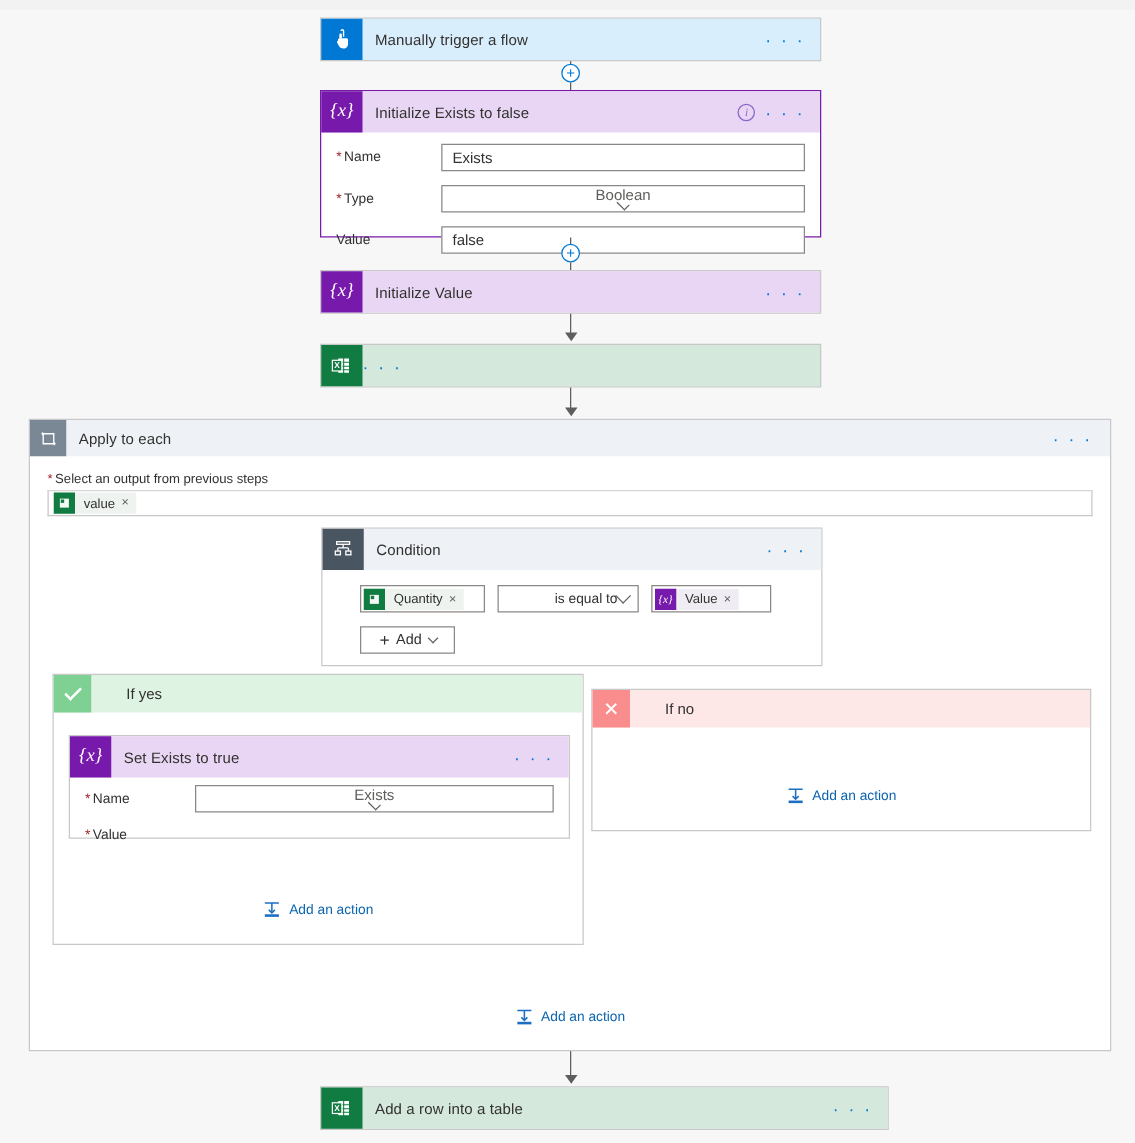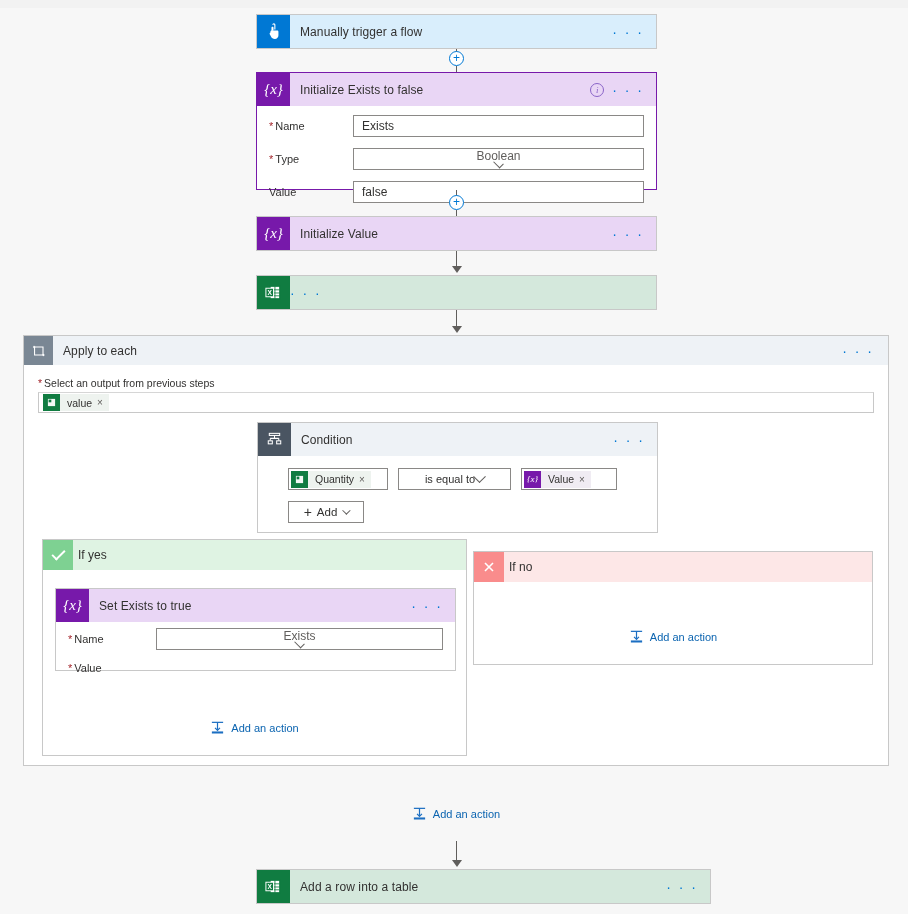--- a/index.html
+++ b/index.html
@@ -72,32 +72,32 @@
   .token .tok-ic { width:17px; height:17px; display:flex; align-items:center; justify-content:center; }
   .token .tok-tx { padding:0 5px 0 7px; font-size:10.5px; color:#323130; }
   .token .tok-x { padding-right:6px; font-size:10px; color:#605e5c; cursor:pointer; }
   .tok-excel { background:#107c41; }
   .tok-var   { background:#7719aa; }
   .tok-bg-var { background:#f0ecf3; }
 
   
   .cond-row { display:flex; align-items:center; gap:10px; }
   .operand { height:22px; border:1px solid #8a8886; background:#fff; display:flex; align-items:center; padding:2px; }
-  .op-select { width:113px; justify-content:center; padding:0 7px; font-size:11px; color:#323130; }
+  .op-select { width:113px; justify-content:flex-end; padding:0 7px; font-size:11px; color:#323130; }
   .addbtn { margin-top:11px; width:76px; height:22px; border:1px solid #8a8886; background:#fff;
             display:flex; align-items:center; justify-content:center; gap:5px; font-size:11.5px; cursor:pointer; }
   .addbtn .pl { font-size:14px; color:#323130; line-height:12px; }
   .mini-chev { width:6px; height:6px; border-right:1.2px solid #605e5c; border-bottom:1.2px solid #605e5c;
                transform: rotate(45deg) translateY(-2px); }
 
   
   .branch { position:absolute; background:#fff; border:1px solid #c8c8c8; }
   .branch-head { display:flex; align-items:center; height:30px; }
   .branch-ic { width:30px; height:30px; flex:0 0 30px; display:flex; align-items:center; justify-content:center; }
-  .branch-tt { padding-left:5px; font-size:12px; }
+  .branch-tt { padding-left:28px; font-size:12px; }
   .yes-head { background:#dff3e3; } .yes-ic { background:#7ed192; }
   .no-head  { background:#fde7e7; } .no-ic  { background:#f98c8c; }
 
   .addaction { display:inline-flex; align-items:center; gap:6px; color:#0b64b0; font-size:11px; cursor:pointer; }
   .aa-icon { width:15px; height:15px; display:block; }
 
   .tickmark { width:13px; height:7px; border-left:2px solid #fff; border-bottom:2px solid #fff;
               transform: rotate(-45deg); margin-top:-4px; }
 </style>
 </head>
@@ -194,21 +194,21 @@
       </div>
       <div class="node-actions">
         <div class="ellipsis">· · ·</div>
       </div>
     </div>
   </div>
 
   <div class="conn" style="left:456px; top:310px; height:18px;"></div>
   <div class="arrowhead" style="left:452px; top:326px;"></div>
 
-  <div class="scope" style="left:23px; top:335px; width:866px; height:431px;">
+  <div class="scope" style="left:23px; top:335px; width:866px; height:506px;">
     <div class="node-head h-scope" style="height:29px;">
       <div class="node-icon ic-scope" style="width:29px;height:29px;flex:0 0 29px;">
         <svg width="16" height="16" viewBox="0 0 18 18" aria-hidden="true">
           <path d="M4 4.5h9.5v9H4z" fill="none" stroke="#fff" stroke-width="1.2"></path>
           <path d="M3.5 3.2v2.6M2.2 4.5h2.6" stroke="#fff" stroke-width="1.1"></path>
           <path d="M14 12.2v2.6M12.7 13.5h2.6" stroke="#fff" stroke-width="1.1"></path>
         </svg>
       </div>
       <div class="node-title">Apply to each</div>
       <div class="node-actions" style="padding-right:14px;">

